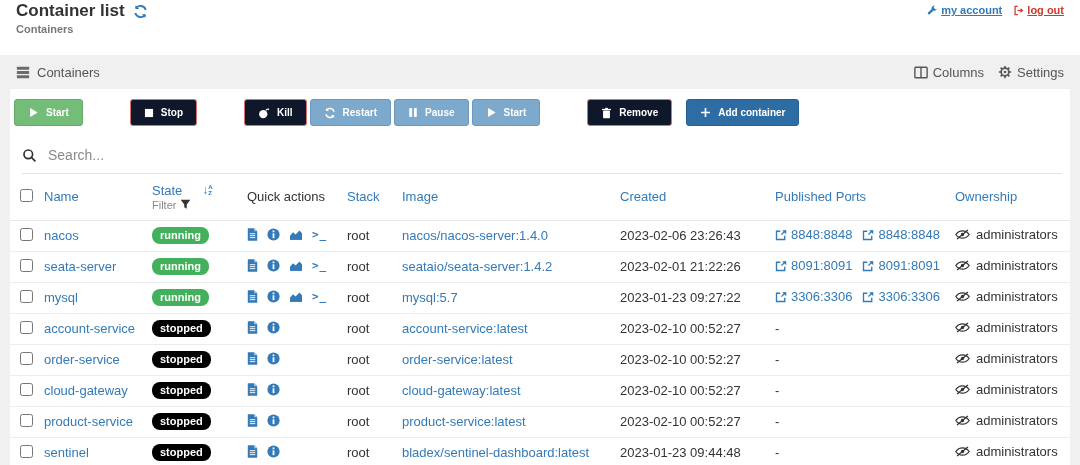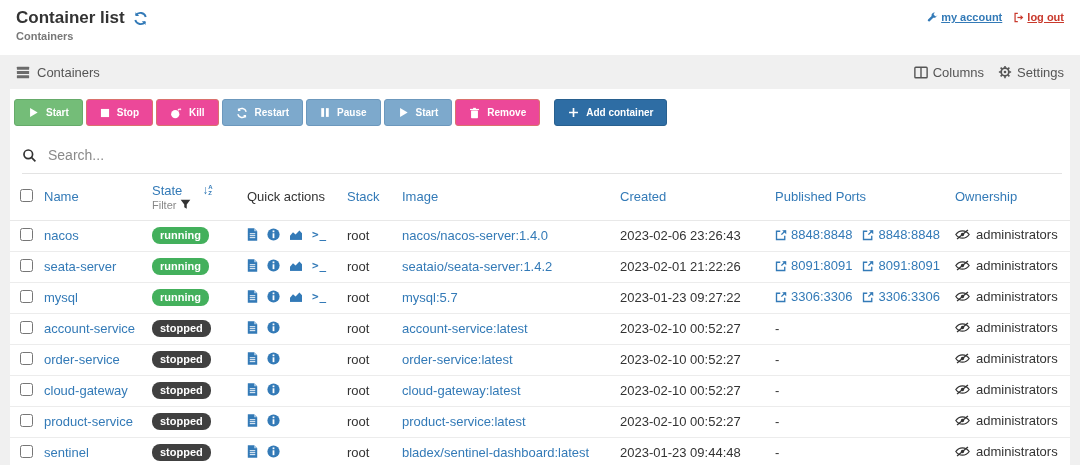--- a/index.html
+++ b/index.html
@@ -7,21 +7,21 @@
   body {
     width:1080px; height:465px; overflow:hidden;
     font-family:"Liberation Sans", sans-serif;
     font-size:13px; color:#333; background:#fff;
   }
   a { text-decoration:none; }
   svg { display:block; }
 
   
   .page-header { display:flex; justify-content:space-between; align-items:flex-start;
-    padding:8px 16px 6px 16px; height:55px; background:#fff; }
+    padding:1px 16px 6px 16px; height:55px; background:#fff; }
   .ph-left .title-row { display:flex; align-items:center; gap:8px; }
   .page-title { font-size:17px; font-weight:bold; color:#333; }
   .breadcrumb { font-size:11px; font-weight:bold; color:#787878; margin-top:2px; }
   .ph-right { text-align:right; }
   .ph-top { display:flex; align-items:center; gap:14px; justify-content:flex-end; }
   .support-link { display:inline-flex; align-items:center; gap:5px; color:#337ab7; font-size:13px; }
   .user-chip { display:inline-flex; align-items:center; gap:5px; color:#333; font-size:15px; }
   .ph-bottom { margin-top:3px; font-size:11px; font-weight:bold; }
   .my-account-link { color:#337ab7; text-decoration:underline; display:inline-flex; align-items:center; gap:3px; margin-right:8px; }
   .logout-link { color:#c9392c; text-decoration:underline; display:inline-flex; align-items:center; gap:3px; }
@@ -35,21 +35,21 @@
   .wh-action { display:inline-flex; align-items:center; gap:5px; color:#555; cursor:pointer; }
   .widget-body { background:#fff; min-height:376px; }
 
   
   .toolbar { padding:10px 4px 4px 4px; display:flex; align-items:center; }
   .btn { display:inline-flex; align-items:center; gap:7px; height:27px; padding:0 13px;
     border-radius:3px; color:#fff; font-size:10px; font-weight:bold;
     border:1px solid transparent; cursor:pointer; margin-right:3px;
     font-family:"Liberation Sans", sans-serif; }
   .btn-success { background:#74bd78; border-color:#66ab6a; }
-  .btn-danger  { background:#ec4899; border-color:#da716d; }
+  .btn-danger  { background:#0f172a; border-color:#da716d;margin-left:44px; }
   .btn-info    { background:#7da9cc; border-color:#6c98bd; }
   .btn-primary { background:#2e6da4; border-color:#28608f; margin-left:11px; }
 
   
   .searchbar { display:flex; align-items:center; gap:9px; margin:8px 8px 0 12px;
     border-bottom:1px solid #e3e3e3; padding:8px 0 9px 0; }
   .searchbar input { border:none; outline:none; flex:1; font-size:14px; color:#333;
     font-family:"Liberation Sans", sans-serif; background:transparent; }
   .searchbar input::placeholder { color:#8a8a8a; }
 
@@ -59,21 +59,21 @@
   thead th { height:46px; font-weight:normal; font-size:13px; border-bottom:1px solid #e8e8e8; }
   thead .th-link { color:#337ab7; cursor:pointer; }
   thead .th-plain { color:#333; }
   tbody tr { height:31px; border-bottom:1px solid #ececec; }
   td.cell-check, th.cell-check { padding-left:10px; }
   .name-link, .image-link { color:#337ab7; cursor:pointer; }
   .stack-text, .created-text { color:#333; }
   .badge { display:inline-block; padding:2px 8px 3px 8px; border-radius:8px;
     color:#fff; font-size:11px; font-weight:bold; }
   .badge-running { background:#43b05c; }
-  .badge-stopped { background:#404040; }
+  .badge-stopped { background:#000000; }
   .qa-icons { display:inline-flex; align-items:center; gap:9px; }
   .qa-icon { color:#337ab7; cursor:pointer; display:inline-flex; }
   .console-glyph { font-family:"DejaVu Sans Mono", monospace; font-size:11px; font-weight:bold; color:#337ab7; letter-spacing:1px; }
   .ports-wrap { display:inline-flex; gap:10px; align-items:center; }
   .port-link { display:inline-flex; align-items:center; gap:4px; color:#337ab7; cursor:pointer; font-size:13px; }
   .owner-wrap { display:inline-flex; align-items:center; gap:6px; color:#333; }
   .state-head-line { display:flex; align-items:center; gap:20px; line-height:15px; }
   .filter-line { color:#888; font-size:11px; margin-top:1px; display:flex; align-items:center; gap:4px; }
   .sort-az { display:inline-flex; align-items:center; color:#337ab7; }
   .sort-az .arrow { font-size:12px; }

